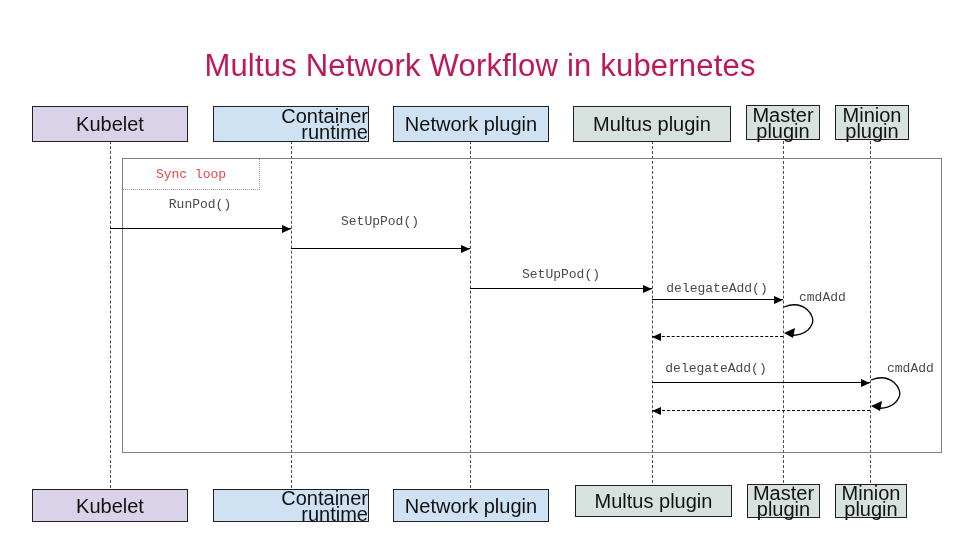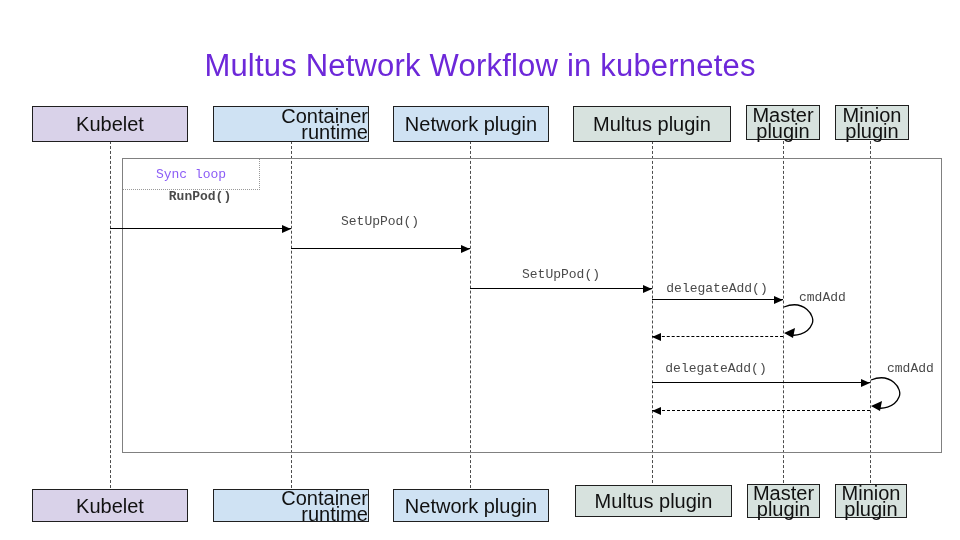--- a/index.html
+++ b/index.html
@@ -2,42 +2,42 @@
 <html><head>
 <meta charset="utf-8">
 <style>
   html,body{margin:0;padding:0;background:#fff;}
   .stage{
     position:relative;width:960px;height:540px;background:#ffffff;overflow:hidden;
     font-family:"Liberation Sans","DejaVu Sans",sans-serif;
   }
   .title{
     position:absolute;left:0;top:48px;width:960px;text-align:center;
-    font-size:31px;color:#6d28d9;letter-spacing:0.2px;
+    font-size:31px;color:#be185d;letter-spacing:0.2px;
   }
   
   .actor{
     position:absolute;box-sizing:border-box;border:1px solid #1f1f1f;
     font-size:20px;color:#111;text-align:center;
     display:flex;align-items:center;justify-content:center;line-height:16px;
   }
   .fill-purple{background:#d9d2e9;}
   .fill-blue{background:#cfe2f3;text-align:right;}
   .fill-green{background:#d7e2de;}
   .actor.small{font-size:20px;padding:0 2px;}
   
   .lifeline{position:absolute;top:141px;height:347px;width:0;border-left:1px dashed #4d4d4d;}
   
   .frame{position:absolute;left:122px;top:158px;width:820px;height:295px;
     box-sizing:border-box;border:1px solid #808080;}
   .sync-box{position:absolute;left:123px;top:159px;width:136px;height:30px;
     border-right:1px dotted #999;border-bottom:1px dotted #999;
     display:flex;align-items:center;justify-content:center;}
   .sync-box span{font-family:"Liberation Mono","DejaVu Sans Mono",monospace;
-    font-size:13px;color:#8b5cf6;}
+    font-size:13px;color:#ef4444;}
   
   .arrow{position:absolute;height:0;border-top:1px solid #000;}
   .arrow.dashed{border-top:1px dashed #000;}
   .ah{position:absolute;width:0;height:0;top:-4px;}
   .ah-r{right:0;border-top:4px solid transparent;border-bottom:4px solid transparent;border-left:9px solid #000;}
   .ah-l{left:0;border-top:4px solid transparent;border-bottom:4px solid transparent;border-right:9px solid #000;}
   
   .mlabel{
     position:absolute;font-family:"Liberation Mono","DejaVu Sans Mono",monospace;
     font-size:13px;color:#4a4a4a;white-space:nowrap;text-align:center;
@@ -94,21 +94,21 @@
   <div class="actor fill-green" style="left:575px;top:485px;width:157px;height:32px;">
       <span>Multus plugin</span>
     </div>
   <div class="actor fill-green small" style="left:747px;top:484px;width:73px;height:34px;">
       <span>Master plugin</span>
     </div>
   <div class="actor fill-green small" style="left:835px;top:484px;width:72px;height:34px;">
       <span>Minion plugin</span>
     </div>
 
-  <div class="mlabel" style="left:130px;top:189px;width:140px;font-weight:bold;">RunPod()</div>
+  <div class="mlabel" style="left:130px;top:197px;width:140px;">RunPod()</div>
   <div class="arrow" style="left:110px;top:228px;width:181px;">
     <span class="ah ah-r"></span>
     </div>
 
   <div class="mlabel" style="left:310px;top:214px;width:140px;">SetUpPod()</div>
   <div class="arrow" style="left:291px;top:248px;width:179px;">
     <span class="ah ah-r"></span>
     </div>
 
   <div class="mlabel" style="left:491px;top:267px;width:140px;">SetUpPod()</div>

